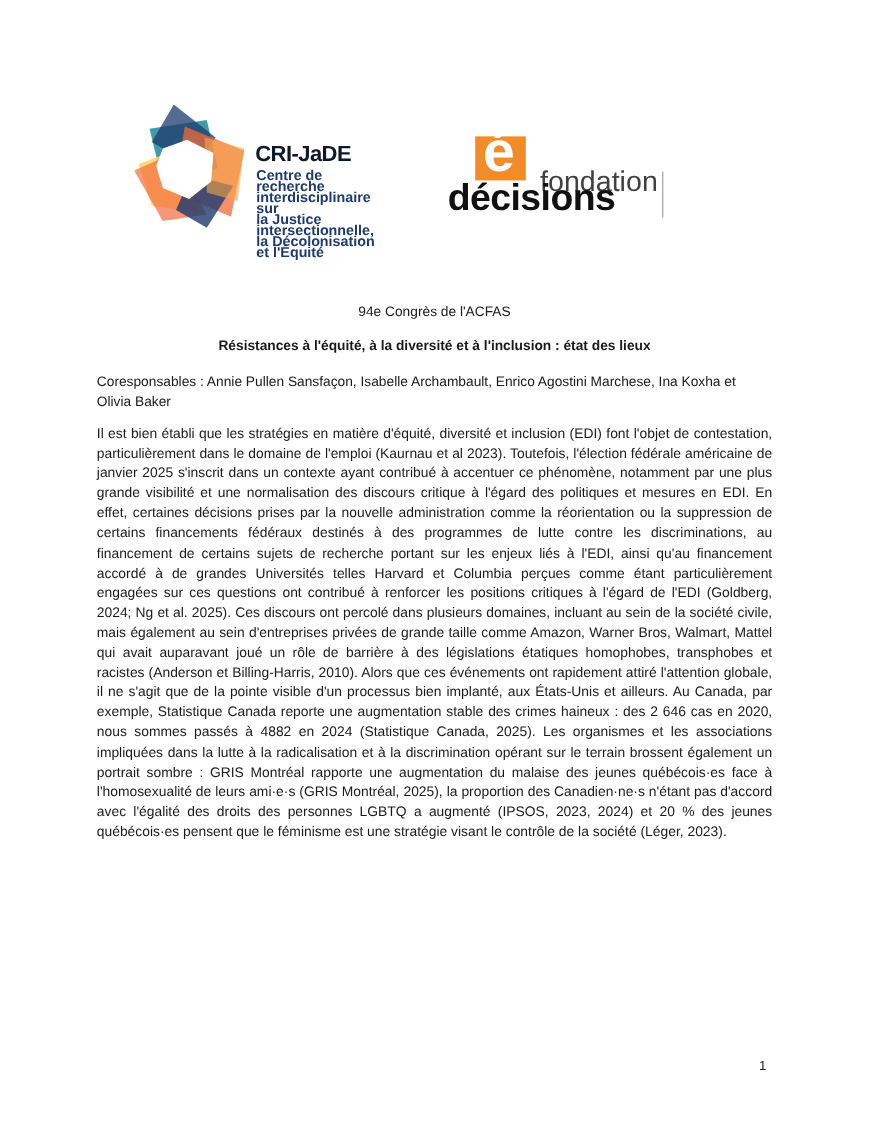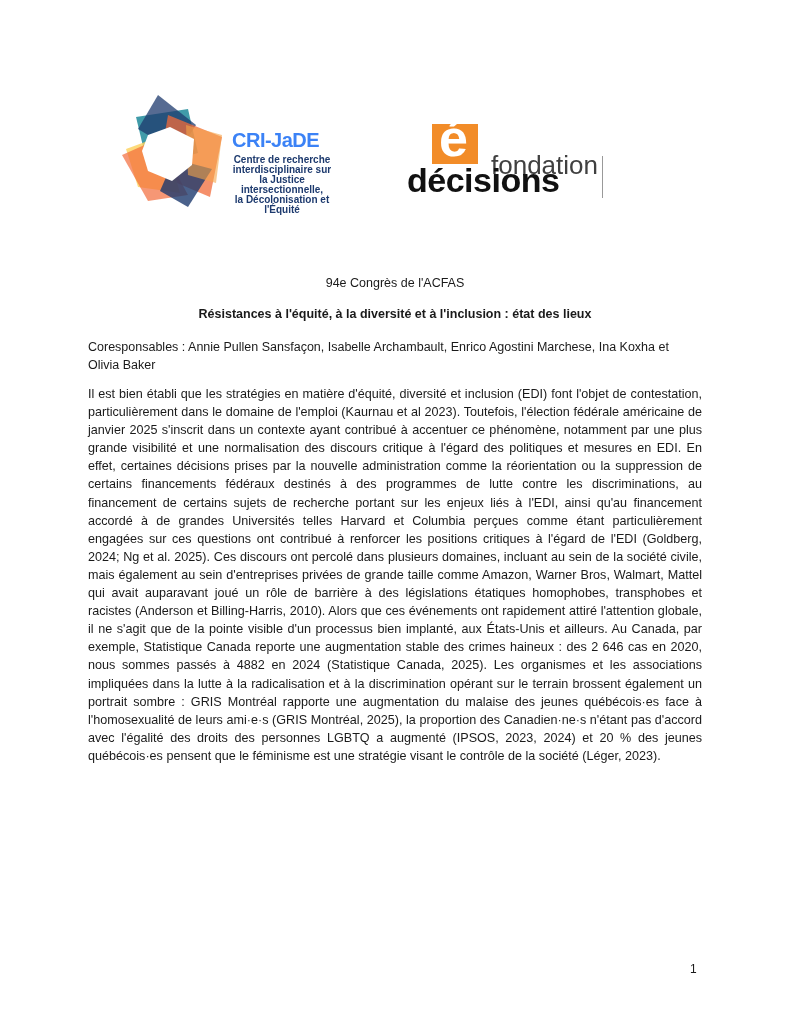--- a/index.html
+++ b/index.html
@@ -1,20 +1,20 @@
 <!DOCTYPE html>
 <html><head>
 <meta charset="utf-8">
 <style>
   html, body { margin: 0; padding: 0; background: #ffffff; }
   body { width: 791px; height: 1024px; position: relative; overflow: hidden; font-family: "Liberation Sans", sans-serif; color: #1a1a1a; }
   .logo-cri { position: absolute; left: 118px; top: 95px; width: 220px; height: 110px; }
   .logo-cri svg { position: absolute; left: 0; top: 0; }
-  .cri-name { position: absolute; left: 114px; top: 34px; font-size: 20px; font-weight: bold; color: #3b82f6; letter-spacing: -0.5px; font-family: "Liberation Sans", sans-serif; }
-  .cri-sub { position: absolute; left: 104px; top: 60px; font-size: 10px; line-height: 10px; color: #1d3a6e; font-weight: bold; width: 120px; text-align: center; }
+  .cri-name { position: absolute; left: 114px; top: 34px; font-size: 20px; font-weight: bold; color: #0f172a; letter-spacing: -0.5px; font-family: "Liberation Sans", sans-serif; }
+  .cri-sub { position: absolute; left: 115px; top: 60px; font-size: 13px; line-height: 10px; color: #1d3a6e; font-weight: bold; width: 120px; }
   .logo-fe { position: absolute; left: 405px; top: 118px; width: 310px; height: 90px; }
   .fe-square { position: absolute; left: 27px; top: 6px; width: 46px; height: 40px; background: #f28c28; }
   .fe-e { position: absolute; left: 34px; top: -6px; font-size: 52px; font-weight: bold; color: #ffffff; line-height: 1; }
   .fe-fondation { position: absolute; left: 86px; top: 32px; font-size: 26px; color: #404040; }
   .fe-emergence { position: absolute; left: 2px; top: 45px; font-size: 34px; color: #111; letter-spacing: -0.5px; line-height: 1; font-weight: bold; }
   .fe-divider { position: absolute; left: 197px; top: 38px; width: 1px; height: 42px; background: #999; }
   .fe-tag { position: absolute; left: 206px; top: 38px; font-size: 12.5px; line-height: 14px; color: #f28c28; }
   .content { position: absolute; left: 88px; top: 258px; width: 614px; font-family: "Liberation Sans", sans-serif; }
   .title { text-align: center; font-weight: bold; font-size: 15.5px; margin: 0; }
   .sub1 { text-align: center; font-size: 12.5px; margin-top: 18px; }

